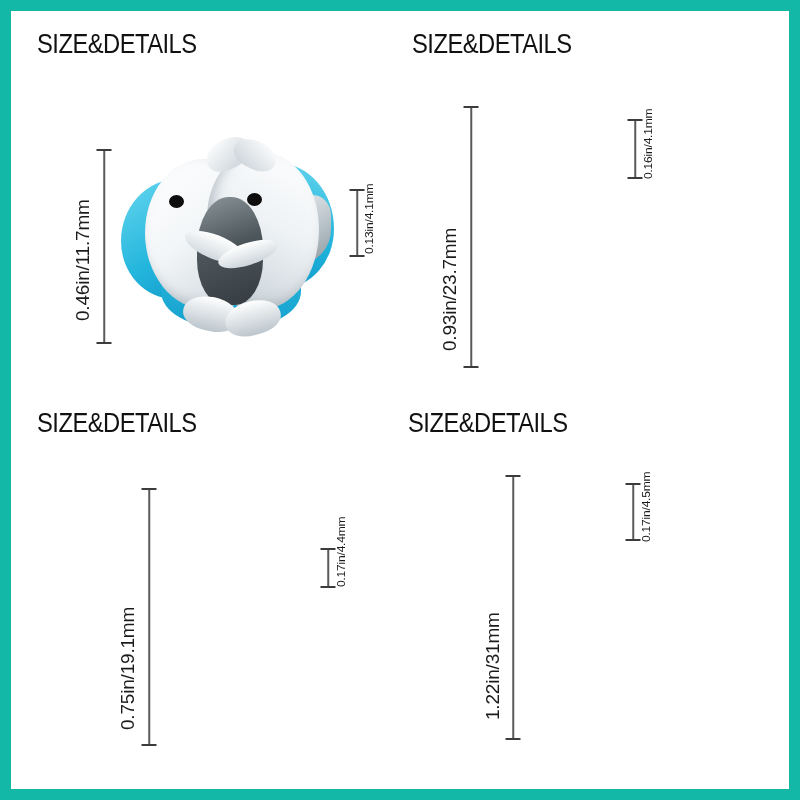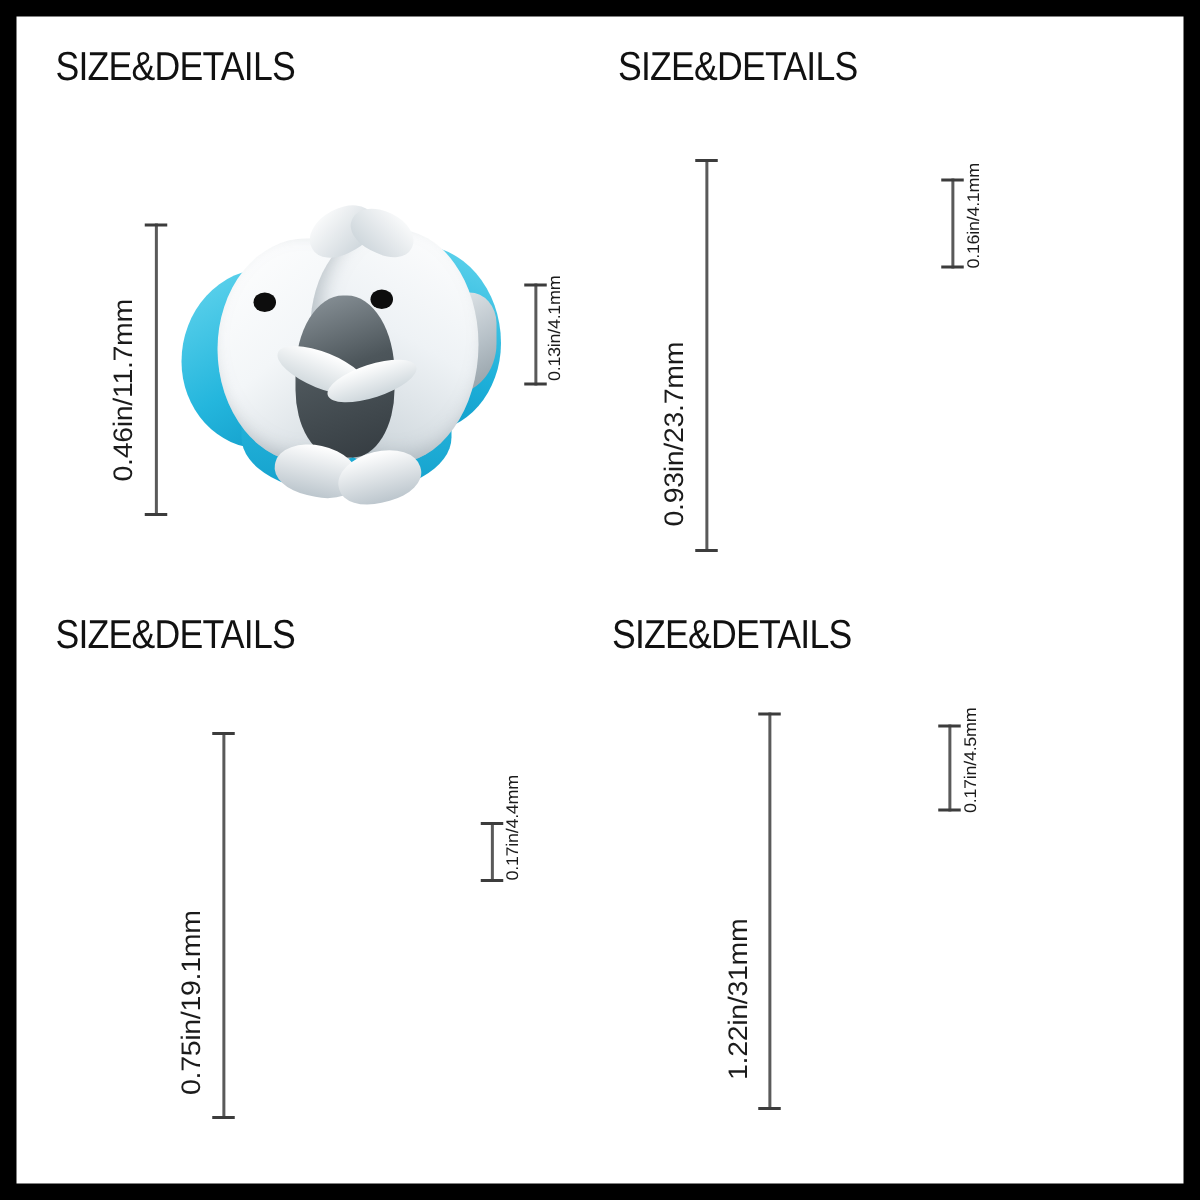--- a/index.html
+++ b/index.html
@@ -5,21 +5,21 @@
 <style>
   html,body{margin:0;padding:0;}
   body{
     width:800px;height:800px;overflow:hidden;
     background:#c96a95;
     font-family:"Liberation Sans", sans-serif;
   }
   
   #frame{
     position:absolute;left:0;top:0;width:800px;height:800px;
-    background:#000000;
+    background:#14b8a6;
     box-sizing:border-box;
   }
   #sheet{
     position:absolute;left:11px;top:11px;
     width:778px;height:778px;
     background:#ffffff;
   }
   
   .panel{position:absolute;width:389px;height:389px;overflow:hidden;}
   #panel-1{left:0px;  top:0px;}

